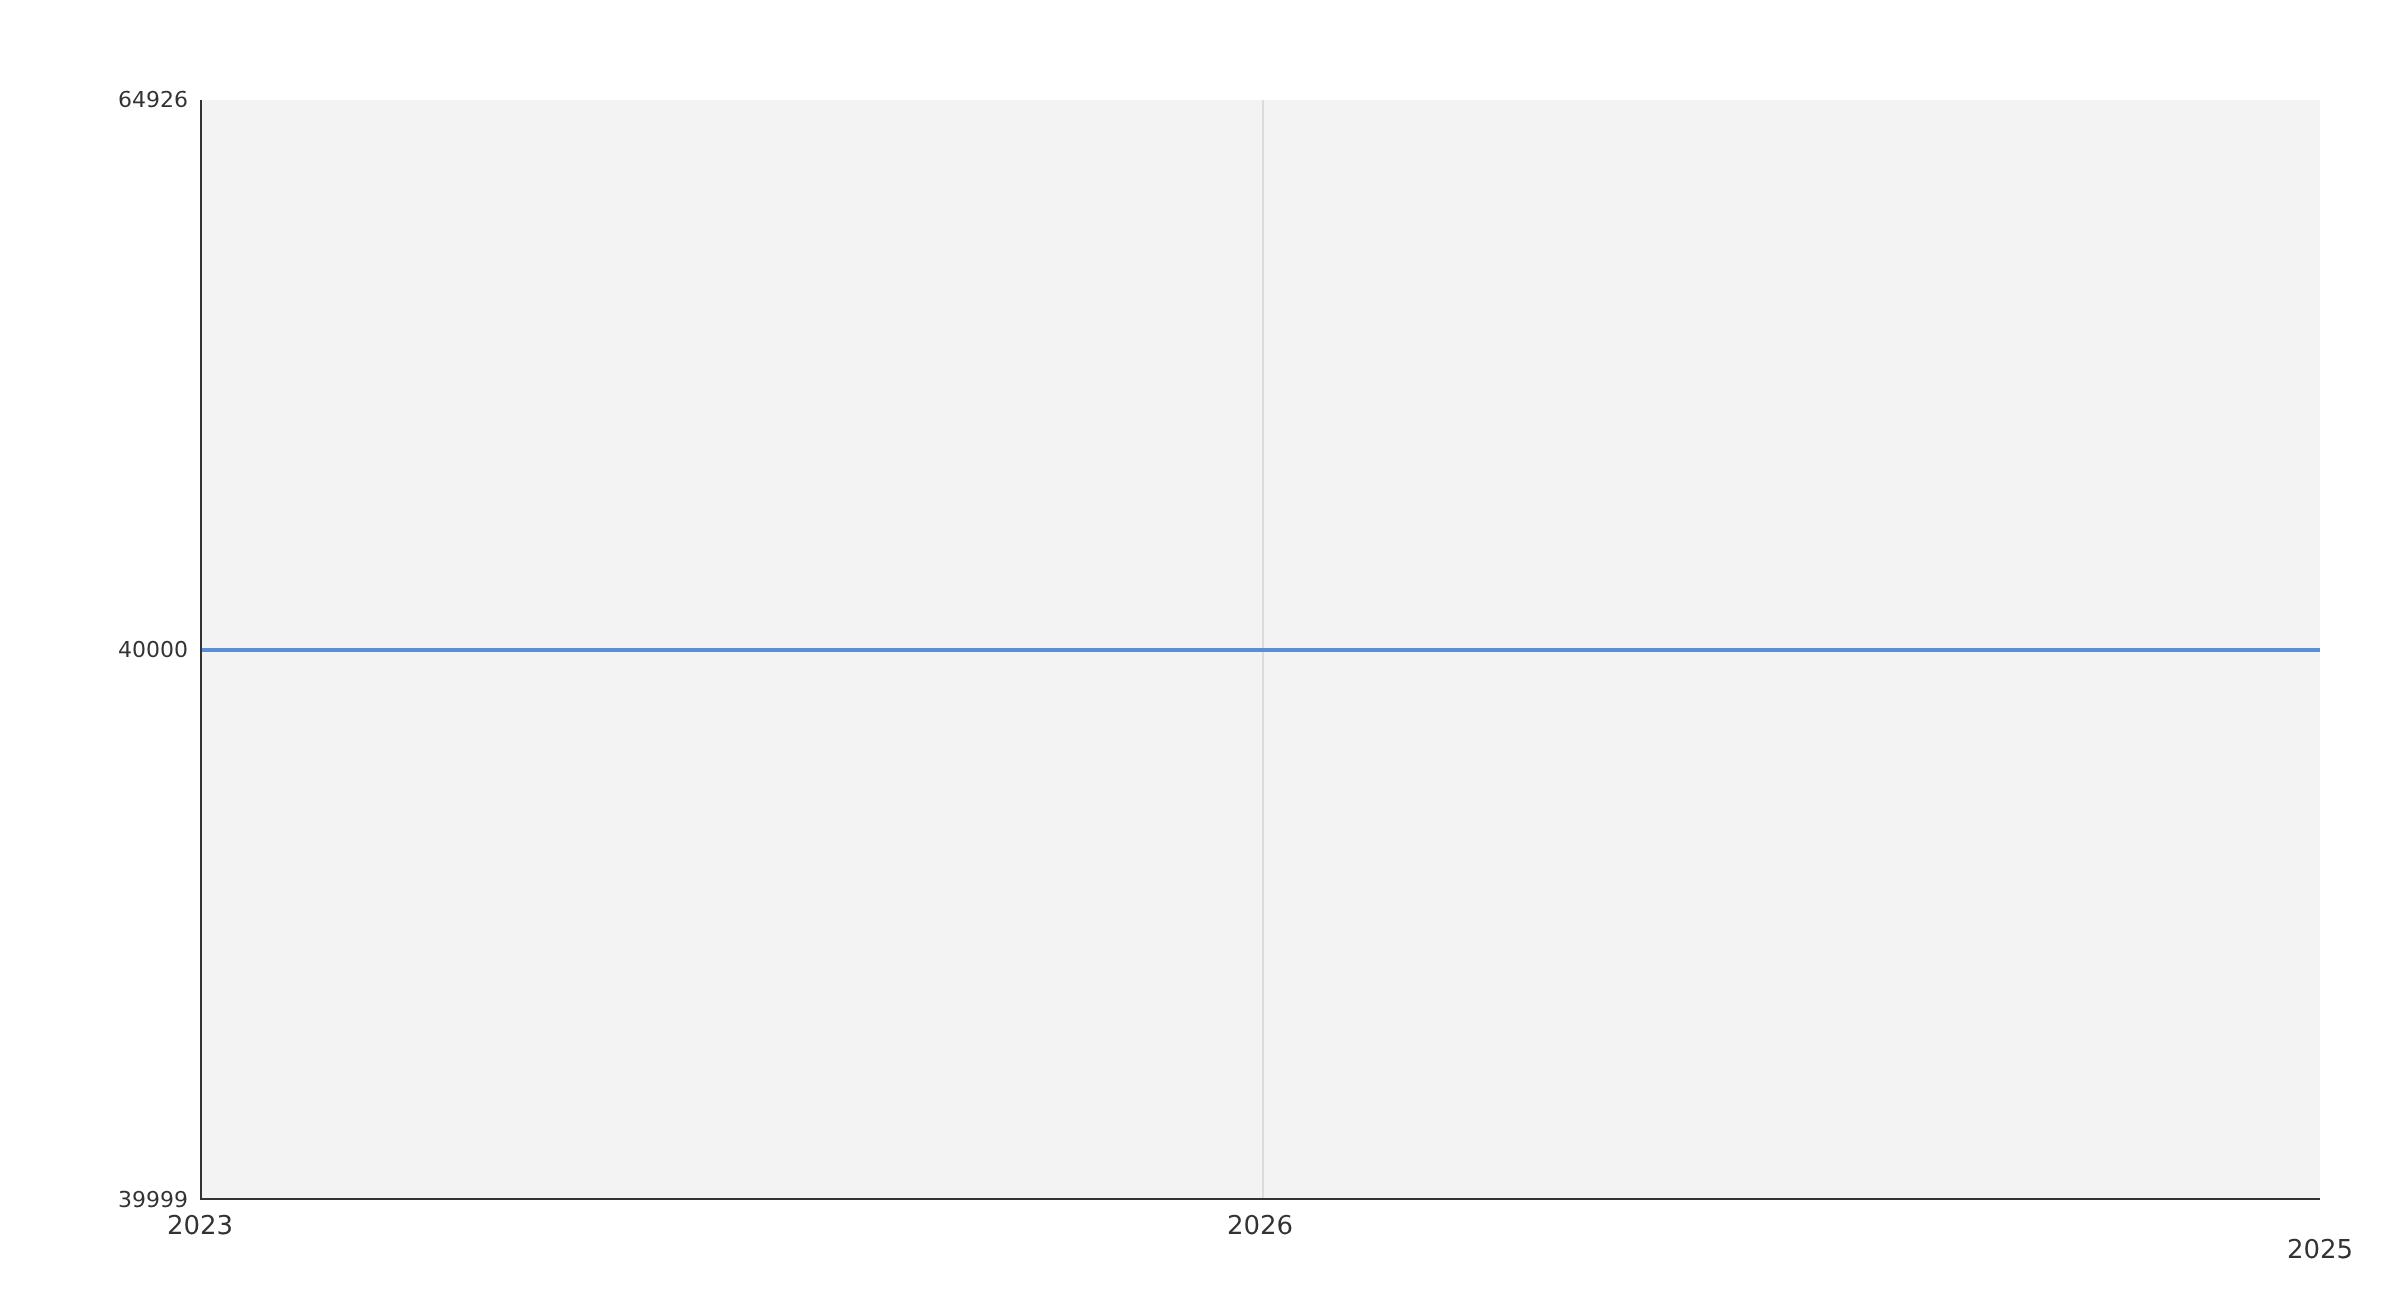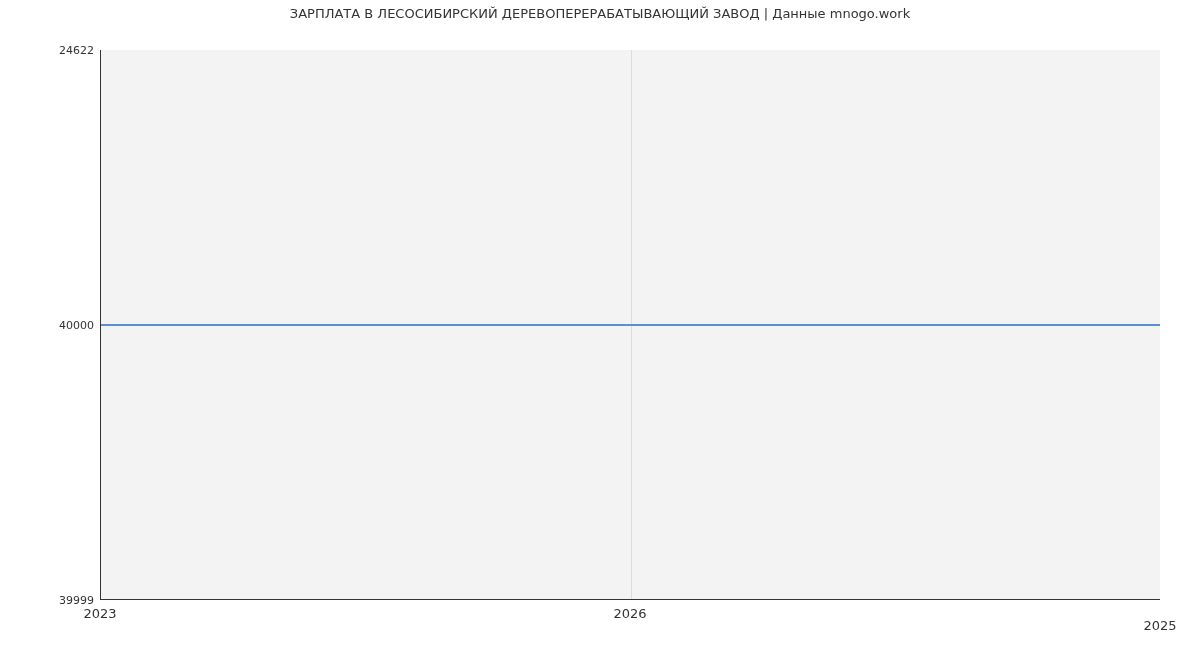--- a/index.html
+++ b/index.html
@@ -79,29 +79,28 @@
     color: #333333;
     transform: translateY(-50%);
     white-space: nowrap;
   }
 </style>
 </head>
 <body>
 
 <div class="stage">
 
-  <div class="title">ЗАРПЛАТА В ЛЕСОСИБИРСКИЙ ДЕРЕВОПЕРЕРАБАТЫВАЮЩИЙ ЗАВОД | Данные mnogo.work</div>
 
   <div class="plot">
     <div class="grid-v" style="left:50%;"></div>
     <div class="grid-h" style="top:50%;"></div>
     <div class="series-line" style="top:calc(50% - 1px);"></div>
   </div>
 
   <div class="xlab" style="left:100px;">2023</div>
   <div class="xlab" style="left:630px;">2026</div>
   <div class="xlab" style="left:1160px;margin-top:12px;">2025</div>
 
   <div class="ylab" style="top:600px;">39999</div>
   <div class="ylab" style="top:325px;text-align:right;">40000</div>
-  <div class="ylab" style="top:50px;">24622</div>
+  <div class="ylab" style="top:50px;">64926</div>
 
 </div>
 
 </body></html>

